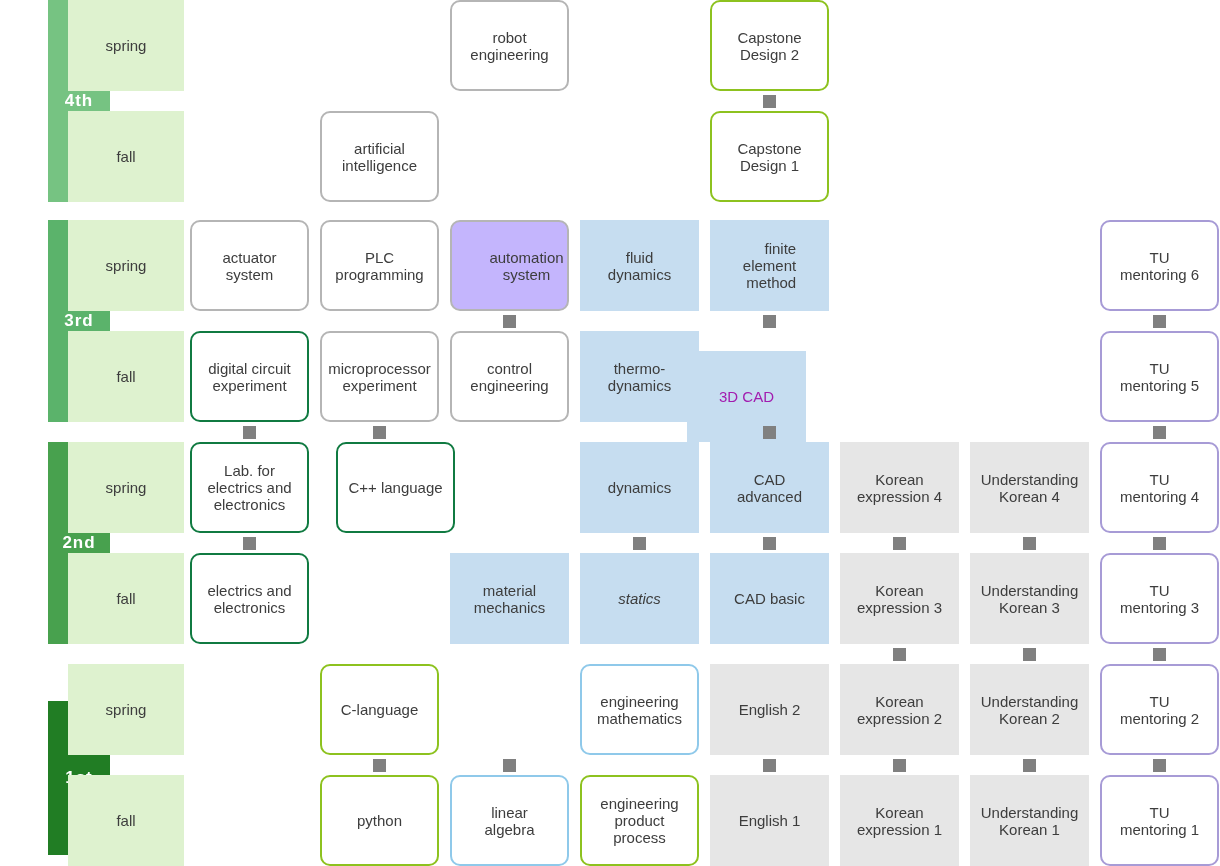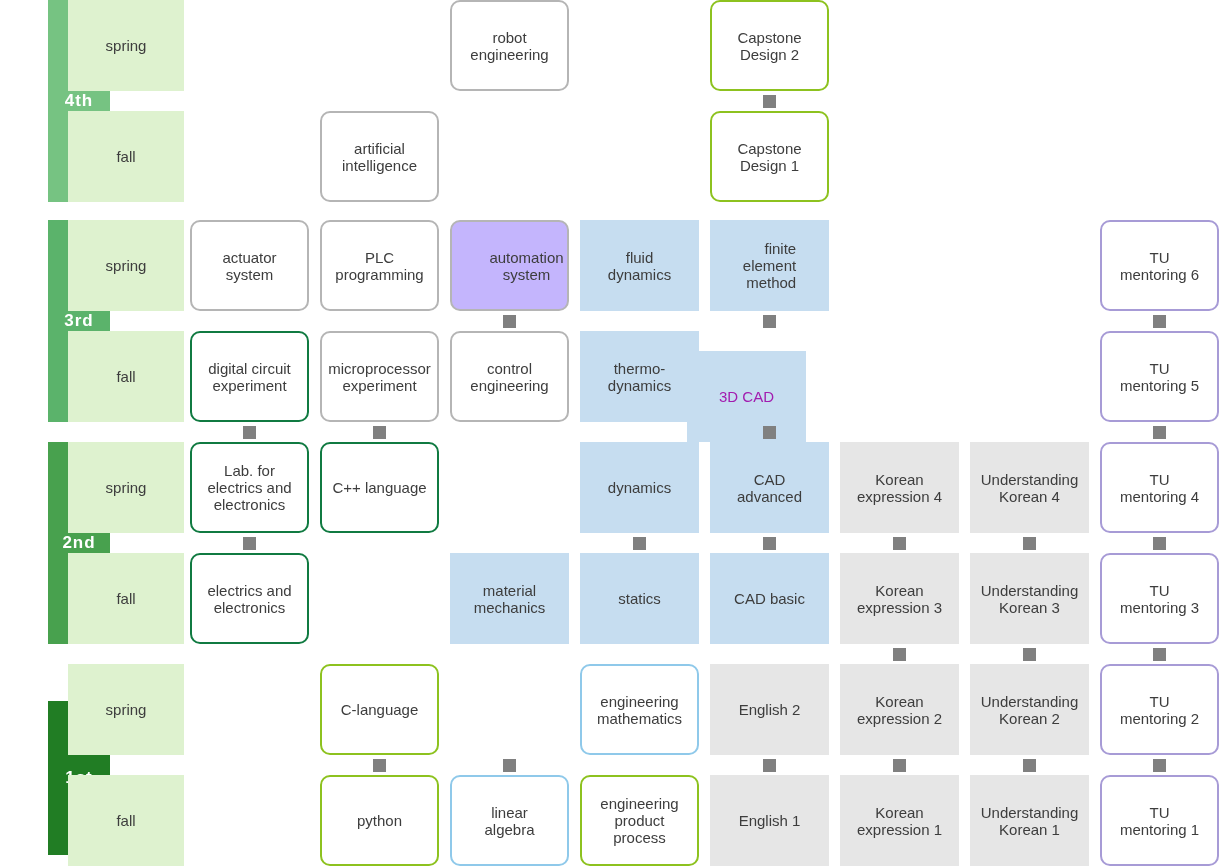--- a/index.html
+++ b/index.html
@@ -70,35 +70,35 @@
     <div class="card rounded" style="left: 450px; top: 331px; background: rgb(255, 255, 255); color: rgb(61, 61, 61); border: 2px solid rgb(181, 181, 181);">control
 engineering</div>
     <div class="card" style="left: 580px; top: 331px; background: rgb(198, 221, 240); color: rgb(61, 61, 61);">thermo-
 dynamics</div>
     <div class="card" style="left: 687px; top: 331px; background: rgb(198, 221, 240); color: #a21caf; margin-top: 20px;">3D CAD</div>
     <div class="card rounded" style="left: 1100px; top: 331px; background: rgb(255, 255, 255); color: rgb(61, 61, 61); border: 2px solid rgb(167, 155, 214);">TU
 mentoring 5</div>
     <div class="card rounded" style="left: 190px; top: 442px; background: rgb(255, 255, 255); color: rgb(61, 61, 61); border: 2px solid rgb(16, 122, 65);">Lab. for
 electrics and
 electronics</div>
-    <div class="card rounded" style="left: 320px; top: 442px; background: rgb(255, 255, 255); color: rgb(61, 61, 61); border: 2px solid rgb(16, 122, 65);">C++ language</div>
+    <div class="card rounded" style="left: 336px; top: 442px; background: rgb(255, 255, 255); color: rgb(61, 61, 61); border: 2px solid rgb(16, 122, 65);">C++ language</div>
     <div class="card" style="left: 580px; top: 442px; background: rgb(198, 221, 240); color: rgb(61, 61, 61);">dynamics</div>
     <div class="card" style="left: 710px; top: 442px; background: rgb(198, 221, 240); color: rgb(61, 61, 61);">CAD
 advanced</div>
     <div class="card" style="left: 840px; top: 442px; background: rgb(230, 230, 230); color: rgb(61, 61, 61);">Korean
 expression 4</div>
     <div class="card" style="left: 970px; top: 442px; background: rgb(230, 230, 230); color: rgb(61, 61, 61);">Understanding
 Korean 4</div>
     <div class="card rounded" style="left: 1100px; top: 442px; background: rgb(255, 255, 255); color: rgb(61, 61, 61); border: 2px solid rgb(167, 155, 214);">TU
 mentoring 4</div>
     <div class="card rounded" style="left: 190px; top: 553px; background: rgb(255, 255, 255); color: rgb(61, 61, 61); border: 2px solid rgb(16, 122, 65);">electrics and
 electronics</div>
     <div class="card" style="left: 450px; top: 553px; background: rgb(198, 221, 240); color: rgb(61, 61, 61);">material
 mechanics</div>
-    <div class="card" style="left: 580px; top: 553px; background: rgb(198, 221, 240); color: rgb(61, 61, 61);">statics</div>
+    <div class="card" style="left: 580px; top: 553px; background: rgb(198, 221, 240); color: rgb(61, 61, 61); font-style: italic;">statics</div>
     <div class="card" style="left: 710px; top: 553px; background: rgb(198, 221, 240); color: rgb(61, 61, 61);">CAD basic</div>
     <div class="card" style="left: 840px; top: 553px; background: rgb(230, 230, 230); color: rgb(61, 61, 61);">Korean
 expression 3</div>
     <div class="card" style="left: 970px; top: 553px; background: rgb(230, 230, 230); color: rgb(61, 61, 61);">Understanding
 Korean 3</div>
     <div class="card rounded" style="left: 1100px; top: 553px; background: rgb(255, 255, 255); color: rgb(61, 61, 61); border: 2px solid rgb(167, 155, 214);">TU
 mentoring 3</div>
     <div class="card rounded" style="left: 320px; top: 664px; background: rgb(255, 255, 255); color: rgb(61, 61, 61); border: 2px solid rgb(141, 194, 31);">C-language</div>
     <div class="card rounded" style="left: 580px; top: 664px; background: rgb(255, 255, 255); color: rgb(61, 61, 61); border: 2px solid rgb(143, 201, 234);">engineering
 mathematics</div>

